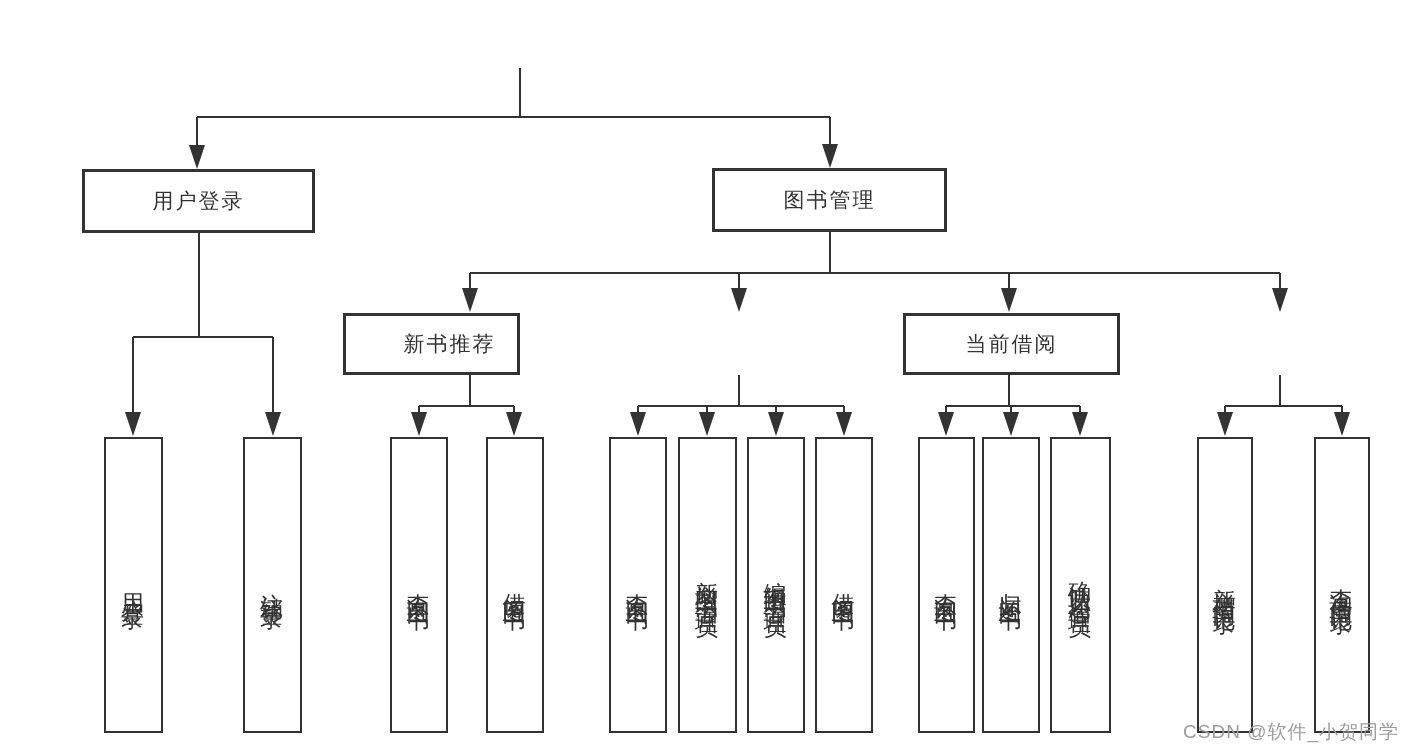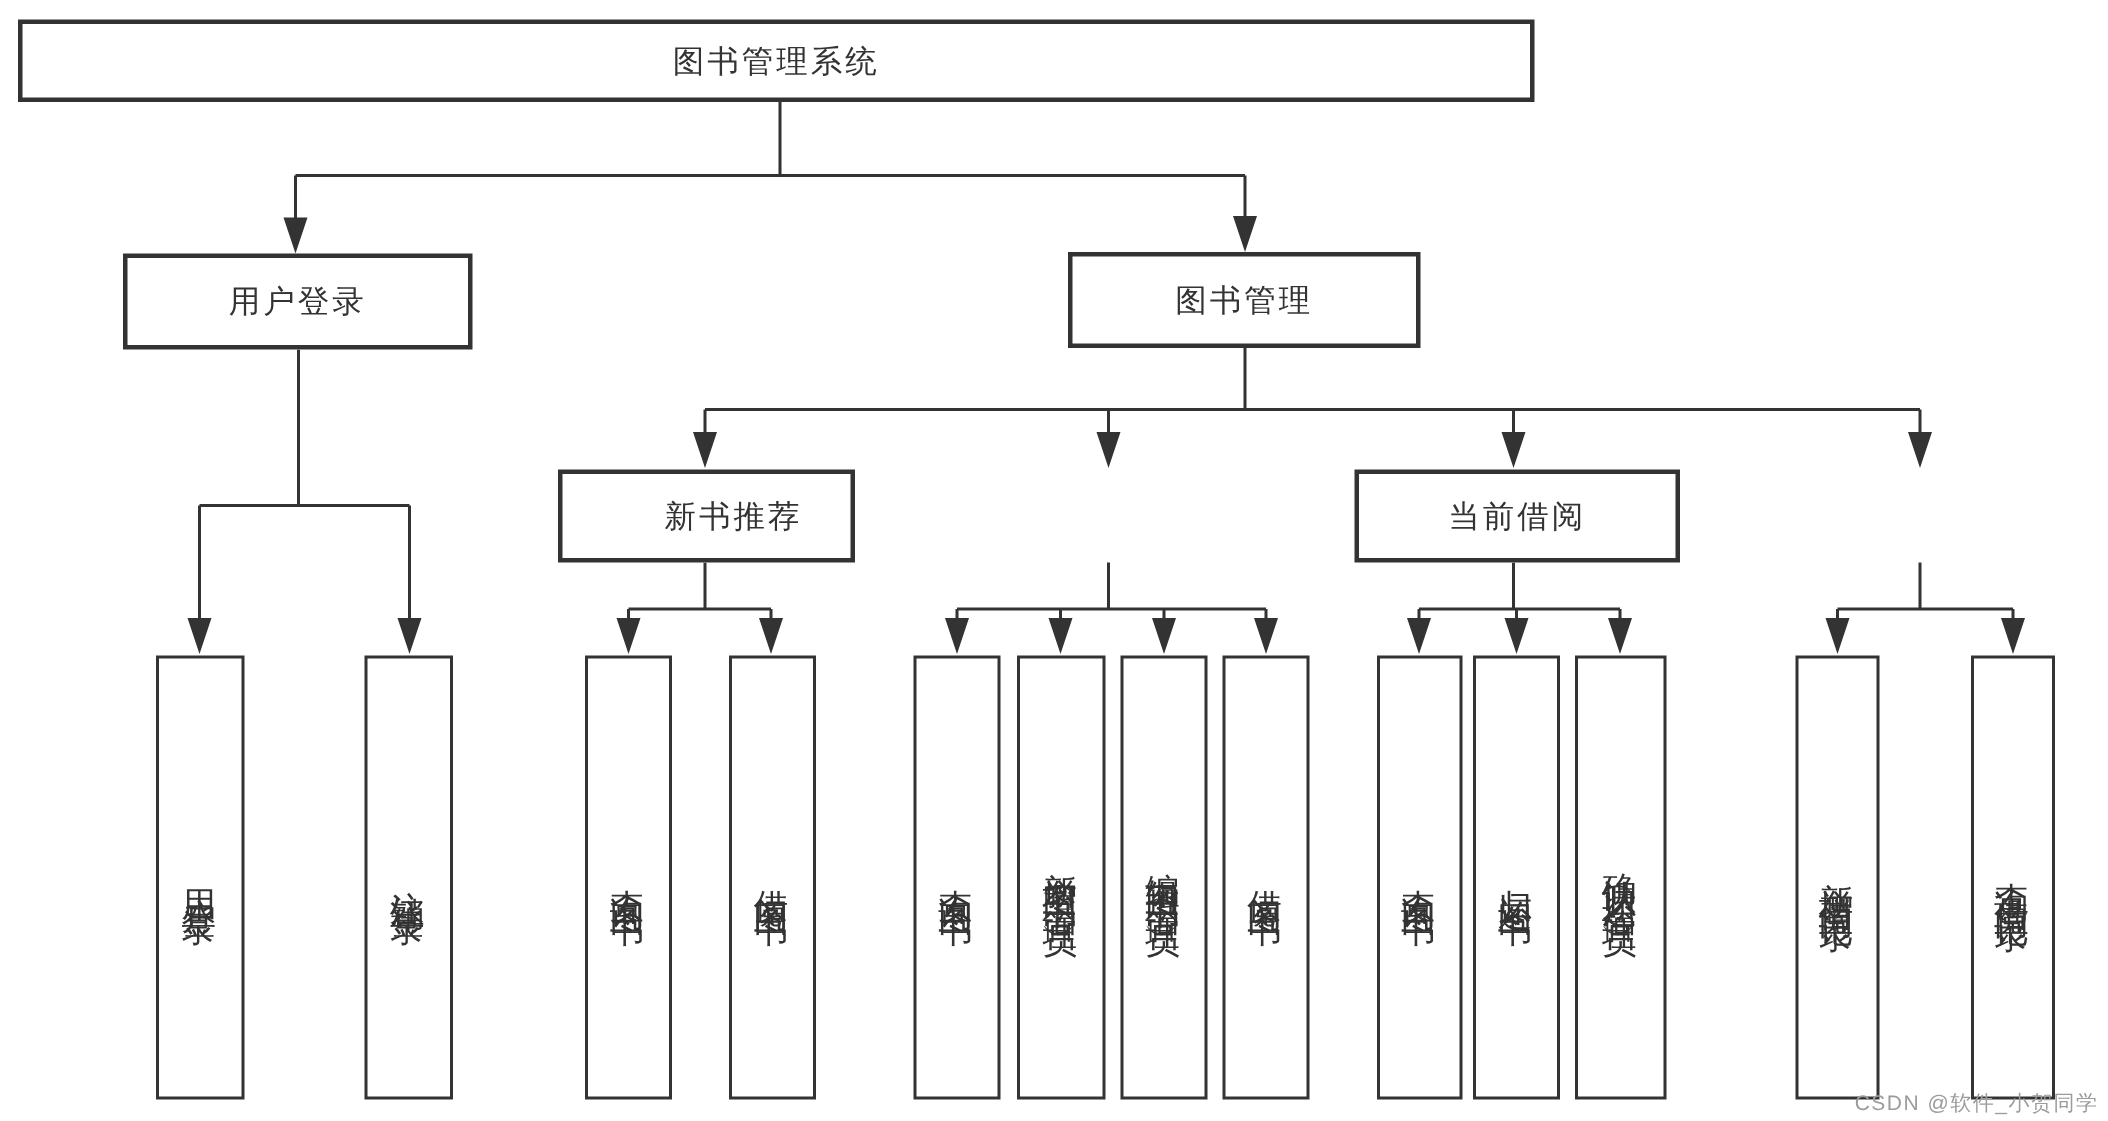--- a/index.html
+++ b/index.html
@@ -35,21 +35,21 @@
     writing-mode: vertical-lr;
     text-orientation: mixed;
     font-size: 23px;
     letter-spacing: 5px;
     white-space: normal;
   }
   .watermark {
     position: absolute;
     right: 6px;
     bottom: 2px;
-    font-size: 14px;
+    font-size: 19px;
     color: #9c9c9c;
     letter-spacing: 1px;
     font-family: "Liberation Sans", sans-serif;
   }
 </style>
 </head>
 <body>
 
 <div class="canvas">
 
@@ -101,26 +101,25 @@
              M707 436 l-8 -24 h16 z
              M776 436 l-8 -24 h16 z
              M844 436 l-8 -24 h16 z
              M946 436 l-8 -24 h16 z
              M1011 436 l-8 -24 h16 z
              M1080 436 l-8 -24 h16 z
              M1225 436 l-8 -24 h16 z
              M1342 436 l-8 -24 h16 z"></path>
   </svg>
 
-  <div class="box" style="left:12px; top:13px; width:1011px; height:55px;">图书管理系统</div>
 
   <div class="box" style="left:82px; top:169px; width:233px; height:64px;">用户登录</div>
   <div class="box" style="left:712px; top:168px; width:235px; height:64px;">图书管理</div>
 
-  <div class="box" style="left:372px; top:313px; width:198px; height:62px;padding-left:36px;">新书推荐</div>
+  <div class="box" style="left:343px; top:313px; width:177px; height:62px;padding-left:36px;">新书推荐</div>
   <div class="box" style="left:903px; top:313px; width:217px; height:62px;font-family:Liberation Mono, monospace;">当前借阅</div>
 
   <div class="box leaf" style="left:104px; top:437px; width:59px; height:296px;">用户登录</div>
   <div class="box leaf" style="left:243px; top:437px; width:59px; height:296px;">注销登录</div>
 
   <div class="box leaf" style="left:390px; top:437px; width:58px; height:296px;">查询图书</div>
   <div class="box leaf" style="left:486px; top:437px; width:58px; height:296px;">借阅图书</div>
 
   <div class="box leaf" style="left:609px; top:437px; width:58px; height:296px;">查询图书</div>
   <div class="box leaf" style="left:678px; top:437px; width:59px; height:296px;">新增图书（管理员）</div>

